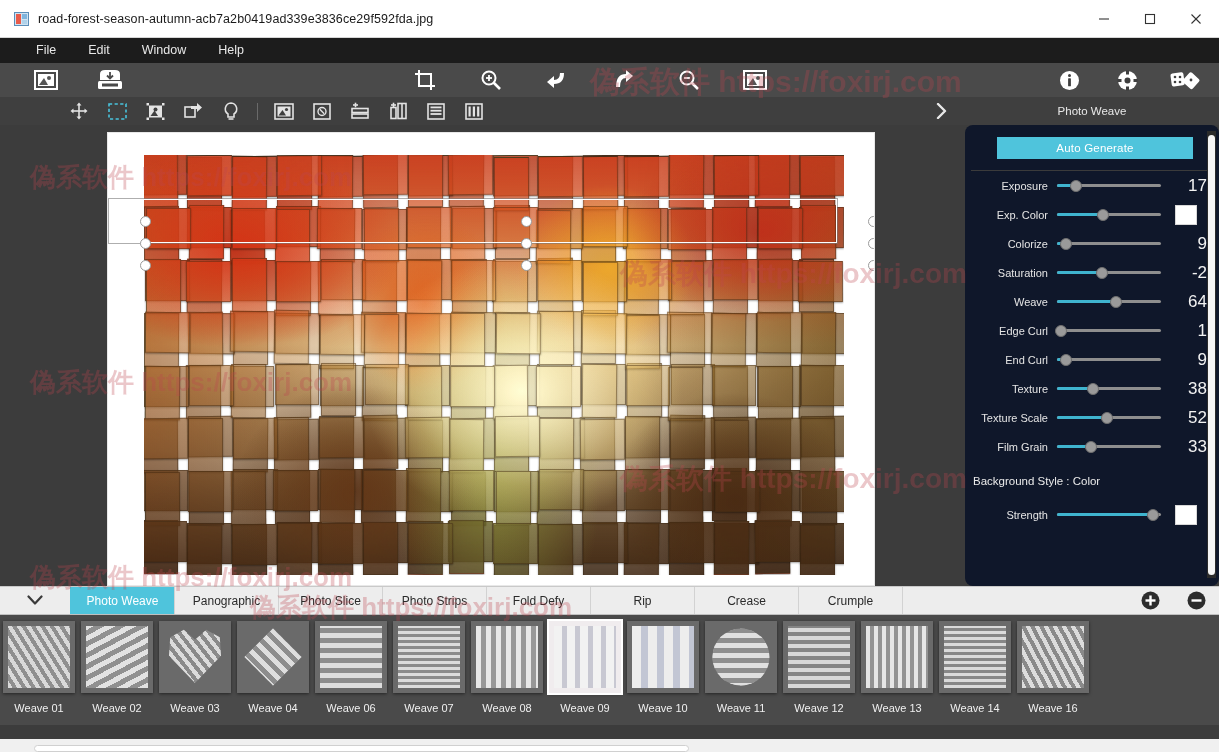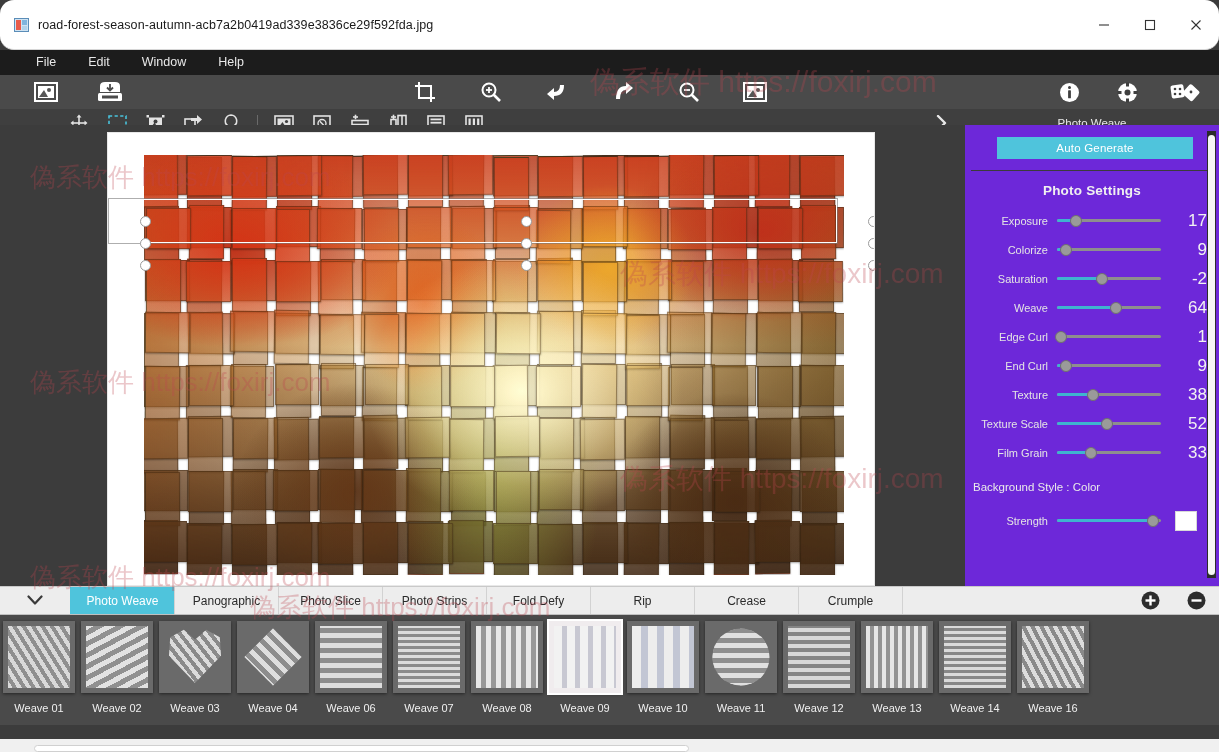--- a/index.html
+++ b/index.html
@@ -5,25 +5,24 @@
   * { box-sizing: border-box; margin: 0; padding: 0; }
   html, body {
     width: 1219px; height: 752px;
     font-family: "Liberation Sans", sans-serif;
     overflow: hidden; background: #3c3c3c;
   }
   body { position: relative; }
 
   
   .titlebar {
-    height: 50px; background: #ffffff;
+    height: 38px; background: #ffffff;
     display: flex; align-items: center;
     border-bottom: 1px solid #d6d6d6;
     position: relative;
-    border-radius: 14px;
   }
   .title-icon {
     width: 16px; height: 16px; margin-left: 14px; margin-right: 8px;
     position: relative; flex: 0 0 auto;
   }
   .title-icon svg { display:block; }
   .title-text {
     font-size: 12.5px; color: #1a1a1a; letter-spacing: 0.1px;
     white-space: nowrap;
   }
@@ -41,21 +40,21 @@
   }
   .menu-item {
     font-size: 12.5px; color: #e8e8e8; padding: 0 16px; line-height: 25px;
     white-space: nowrap;
     text-align: center;
   }
 
   
   .wm {
     position: absolute; color: rgba(190,70,80,0.30);
-    font-size: 30px; font-weight: normal; pointer-events: none;
+    font-size: 30px; font-weight: bold; pointer-events: none;
     white-space: nowrap; z-index: 60;
   }
 
   
   .toolbar1 {
     height: 34px; background: #4a4a4a; position: relative;
     display: flex; align-items: center;
   }
   .tb-ico {
     width: 44px; height: 34px; display:flex; align-items:center; justify-content:center;
@@ -107,22 +106,22 @@
     box-shadow: 0 0 0 1px rgba(120,120,120,0.6);
     z-index: 20; pointer-events: none;
   }
   .handle {
     position: absolute; width: 11px; height: 11px; border-radius: 50%;
     background: #ffffff; border: 1px solid #9a9a9a; z-index: 21;
   }
 
   
   .rpanel {
-    width: 254px; background: #6d28d9; position: relative;
-    display: flex; flex-direction: column;
+    width: 254px; background: #0f172a; position: relative;
+    display: flex; flex-direction: column; border-radius: 8px;
   }
   .auto-gen {
     margin: 12px 26px 0 32px; height: 22px; background: #4fc4dc;
     color: #ffffff; font-size: 11.5px; display:flex;
     align-items:center; justify-content:center; letter-spacing:0.2px;
   }
   .rdivider { height:1px; background:#3b3b3b; margin: 11px 6px 0 6px; }
   .rsection-title {
     text-align:center; color:#f0f0f0; font-size:13.5px; font-weight:bold;
     margin-top: 12px; margin-bottom: 8px; letter-spacing:0.2px;
@@ -732,30 +731,38 @@
           <div class="handle" style="left: 759.5px; top: 82.5px;"></div>
           <div class="handle" style="left: 759.5px; top: 104.5px;"></div>
           <div class="handle" style="left: 759.5px; top: 126.5px;"></div>
         </div>
     </div>
   </div>
 
   <div class="rpanel">
     <div class="auto-gen">Auto Generate</div>
     <div class="rdivider"></div>
-    <div class="rsection-title">Photo Settings</div>
     <div id="slider-list">
         <div class="srow">
           <div class="slabel">Exposure</div>
           <div class="strack">
             <div class="bar-bg"></div>
             <div class="bar-fill" style="width: 18%;"></div>
             <div class="knob" style="left: 18%;"></div>
           </div>
           <div class="sval">17</div>
+        </div>
+        <div class="srow">
+          <div class="slabel">Exp. Color</div>
+          <div class="strack">
+            <div class="bar-bg"></div>
+            <div class="bar-fill" style="width: 44%;"></div>
+            <div class="knob" style="left: 44%;"></div>
+          </div>
+          <div class="swatch" style="background: rgb(255, 255, 255);"></div>
         </div>
         <div class="srow">
           <div class="slabel">Colorize</div>
           <div class="strack">
             <div class="bar-bg"></div>
             <div class="bar-fill" style="width: 9%;"></div>
             <div class="knob" style="left: 9%;"></div>
           </div>
           <div class="sval">9</div>
         </div>

